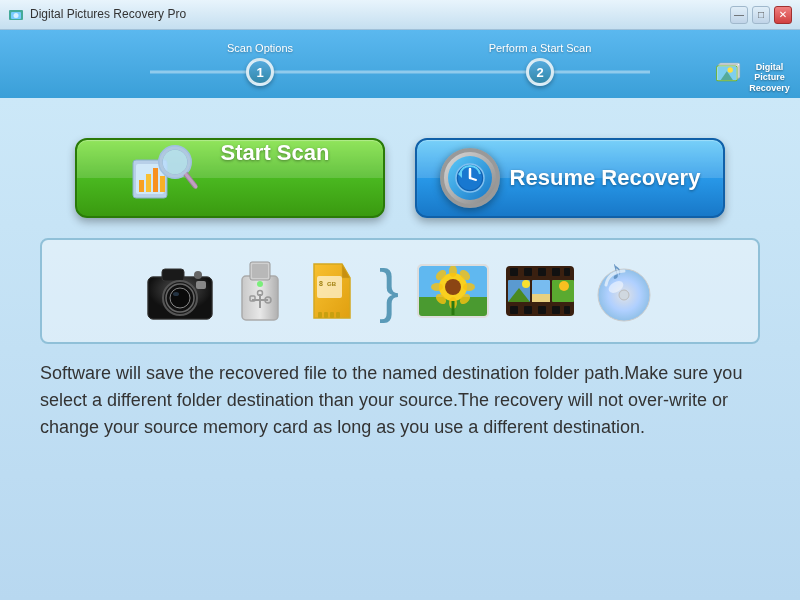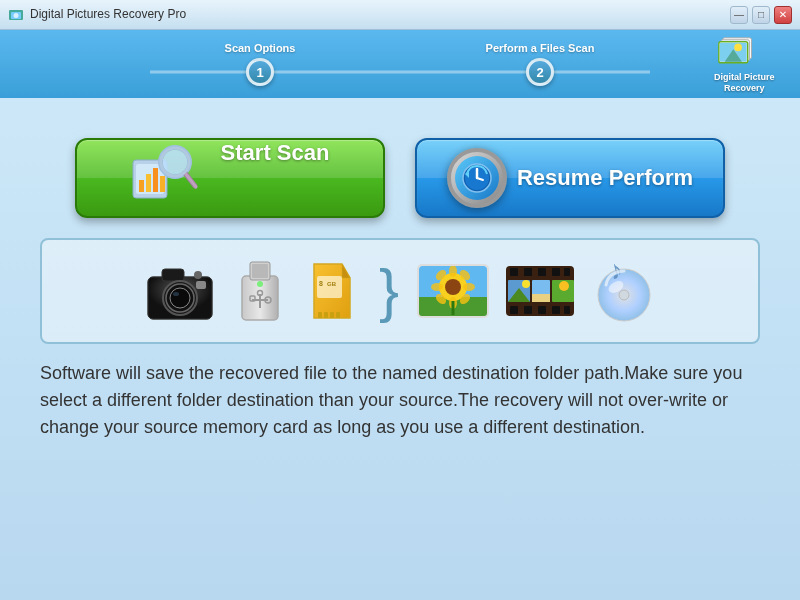--- a/index.html
+++ b/index.html
@@ -87,21 +87,21 @@
       display: flex;
       flex-direction: column;
       align-items: center;
       position: relative;
       z-index: 2;
       flex: 1;
     }
     .step-label {
       color: white;
       font-size: 11px;
-      font-weight: bold;
+      font-weight: normal;
       margin-bottom: 4px;
       text-shadow: 0 1px 2px rgba(0,0,0,0.3);
       white-space: nowrap;
     }
     .step-circle {
       width: 28px;
       height: 28px;
       border-radius: 50%;
       background: linear-gradient(to bottom, #5ad, #38a);
       border: 3px solid rgba(255,255,255,0.8);
@@ -119,22 +119,22 @@
     }
 
     
     .logo-area {
       position: absolute;
       right: 10px;
       top: 4px;
       width: 76px;
       height: 60px;
       display: flex;
-      flex-direction: column;
-      align-items: flex-start;
+      flex-direction: row;
+      align-items: flex-end;
       justify-content: center;
     }
     .logo-text {
       font-size: 9px;
       color: white;
       text-align: center;
       font-weight: bold;
       line-height: 1.2;
       text-shadow: 0 1px 2px rgba(0,0,0,0.4);
     }
@@ -303,21 +303,21 @@
     <div class="step-line"></div>
 
     <div class="step-item">
       <span class="step-label">Scan Options</span>
       <div class="step-circle">
         <span>1</span>
       </div>
     </div>
 
     <div class="step-item">
-      <span class="step-label">Perform a Files Scan</span>
+      <span class="step-label">Perform a Start Scan</span>
       <div class="step-circle">
         <span>2</span>
       </div>
     </div>
 
   </div>
 
   <div class="logo-area">
     <svg width="52" height="40" viewBox="0 0 52 40">
 
@@ -374,21 +374,21 @@
             <circle cx="18" cy="18" r="12" fill="#1878d0"></circle>
 
             <line x1="18" y1="18" x2="18" y2="9" stroke="white" stroke-width="2.5" stroke-linecap="round"></line>
             <line x1="18" y1="18" x2="24" y2="20" stroke="white" stroke-width="2" stroke-linecap="round"></line>
 
             <path d="M 8 14 Q 10 6 18 6 Q 26 6 28 14" fill="none" stroke="#60d0f8" stroke-width="2"></path>
             <polygon points="6,14 10,10 10,18" fill="#60d0f8"></polygon>
           </svg>
         </div>
       </div>
-      <span class="btn-label">Resume Perform</span>
+      <span class="btn-label">Resume Recovery</span>
     </div>
 
   </div>
 
   <div class="icons-box">
 
     <div class="media-icon">
       <svg width="80" height="68" viewBox="0 0 80 68">
 
         <rect x="8" y="20" width="64" height="42" rx="5" fill="#222" stroke="#444" stroke-width="1"></rect>

